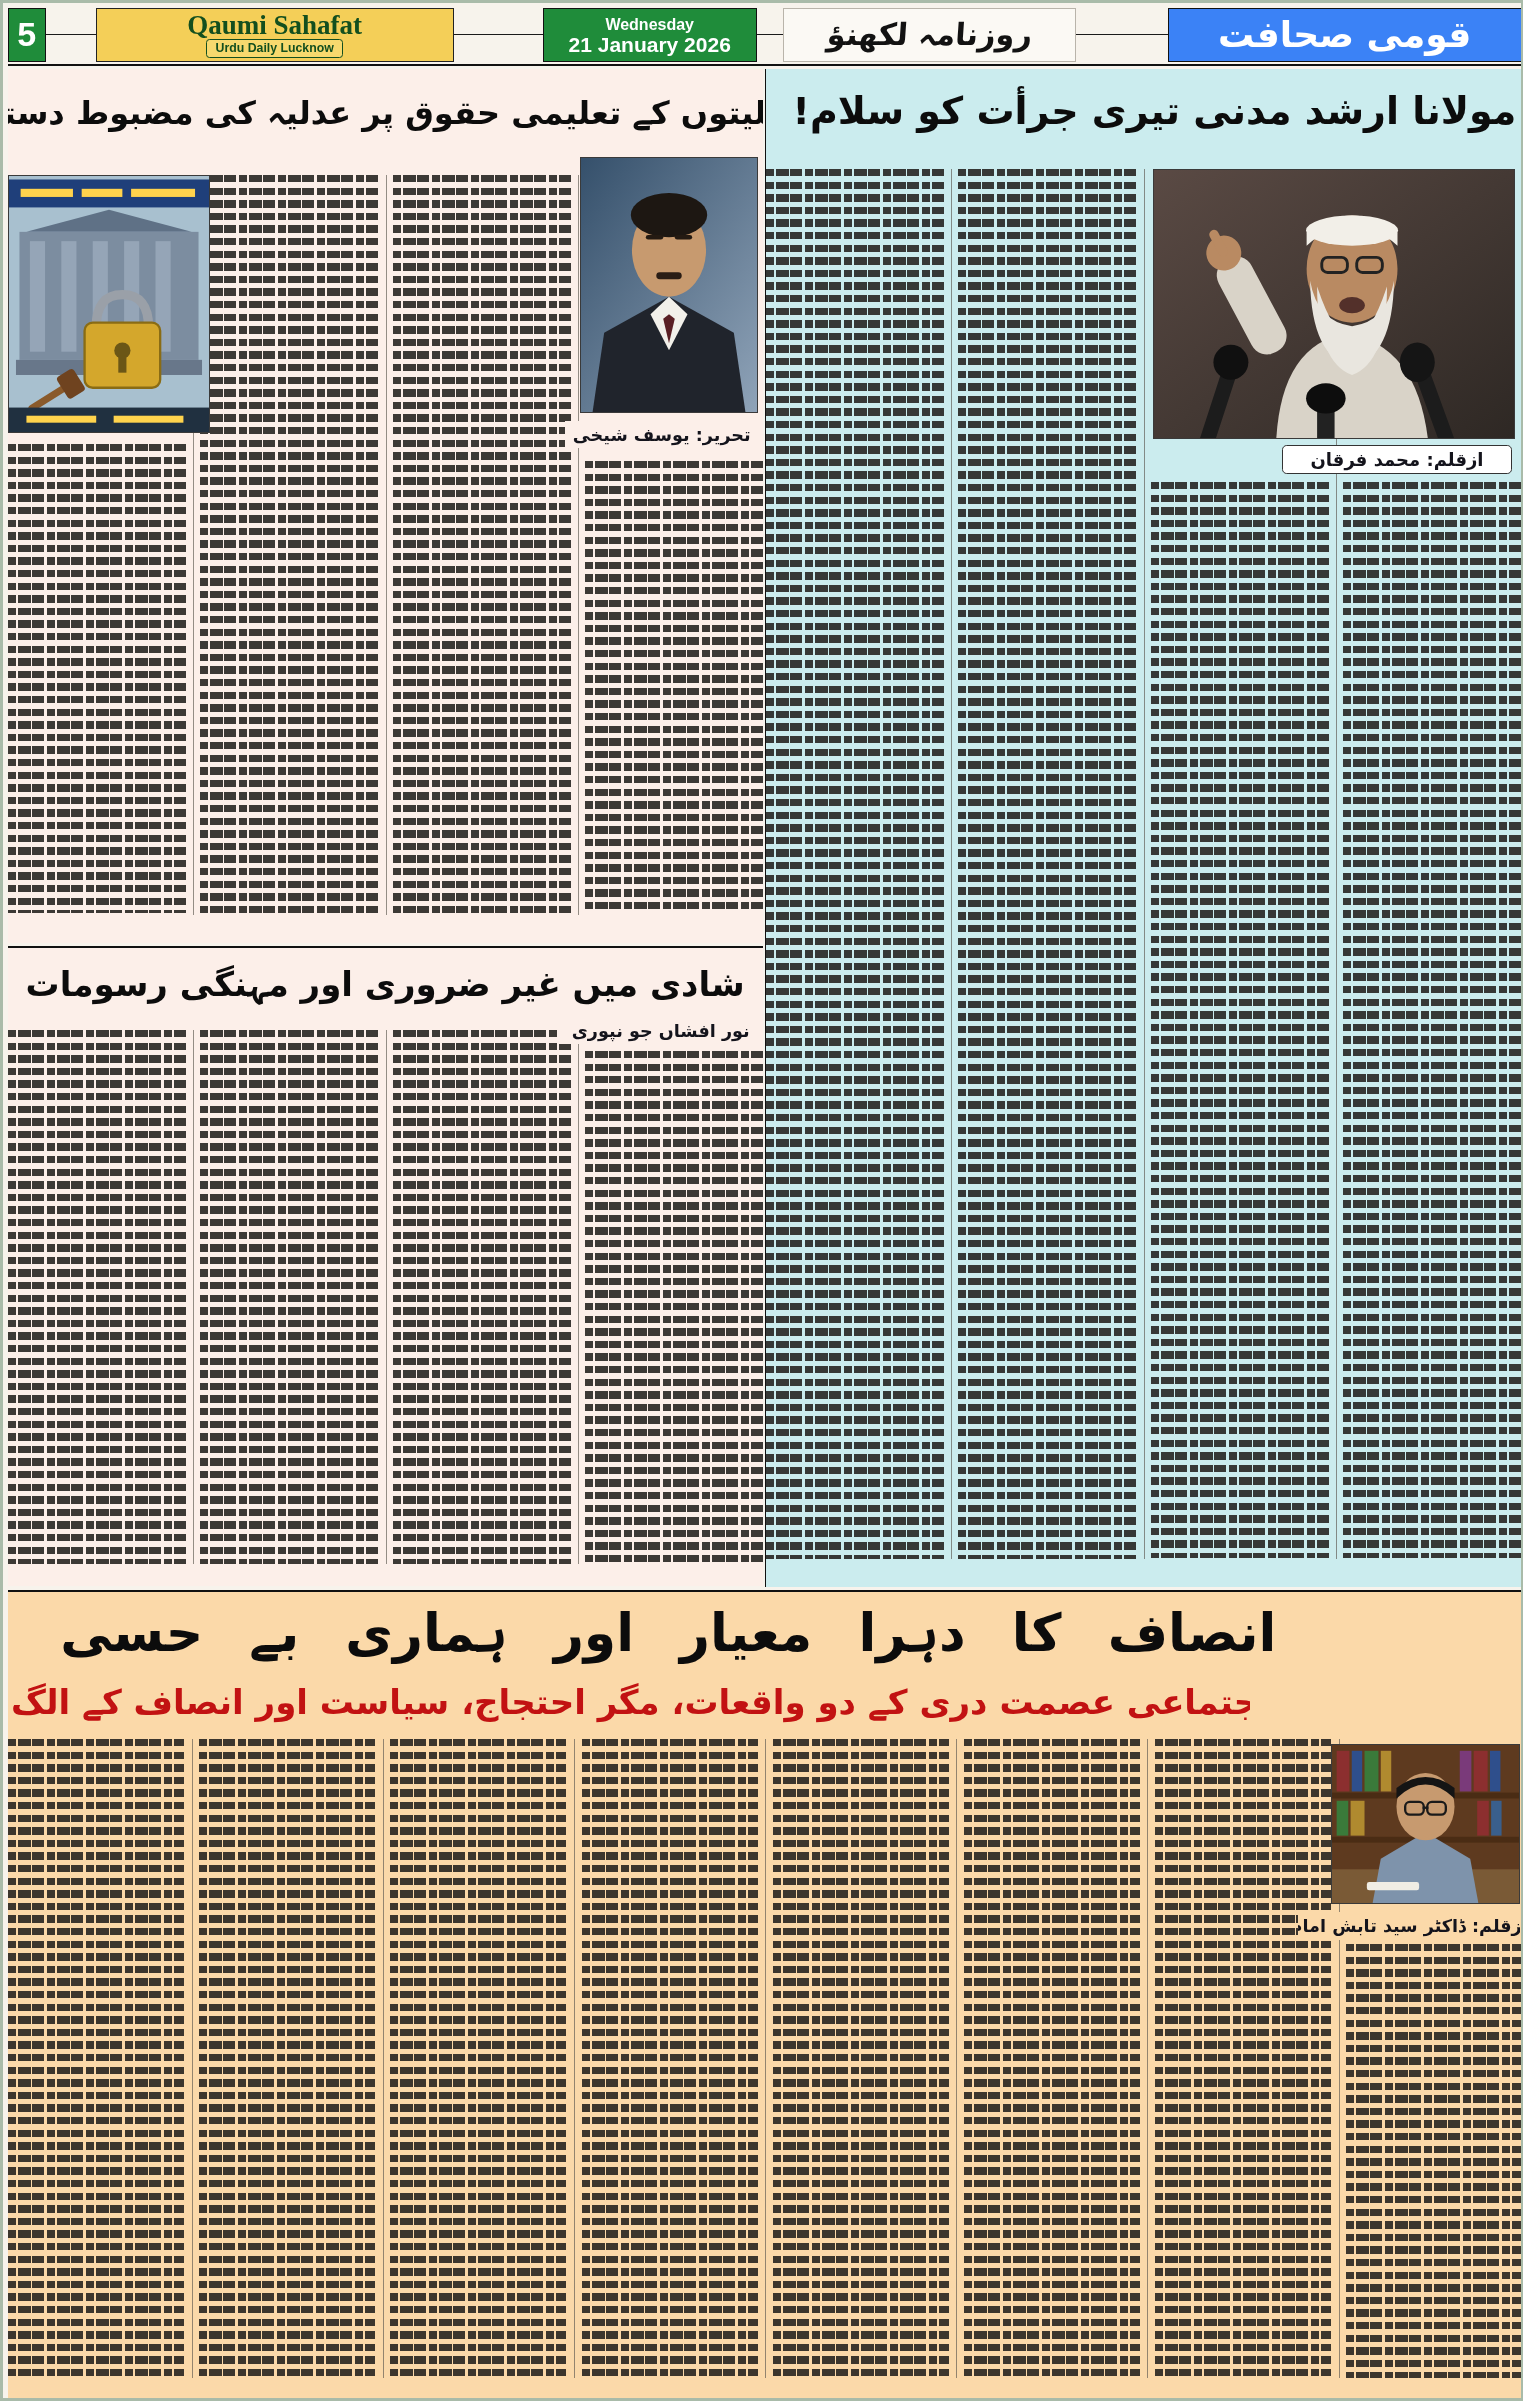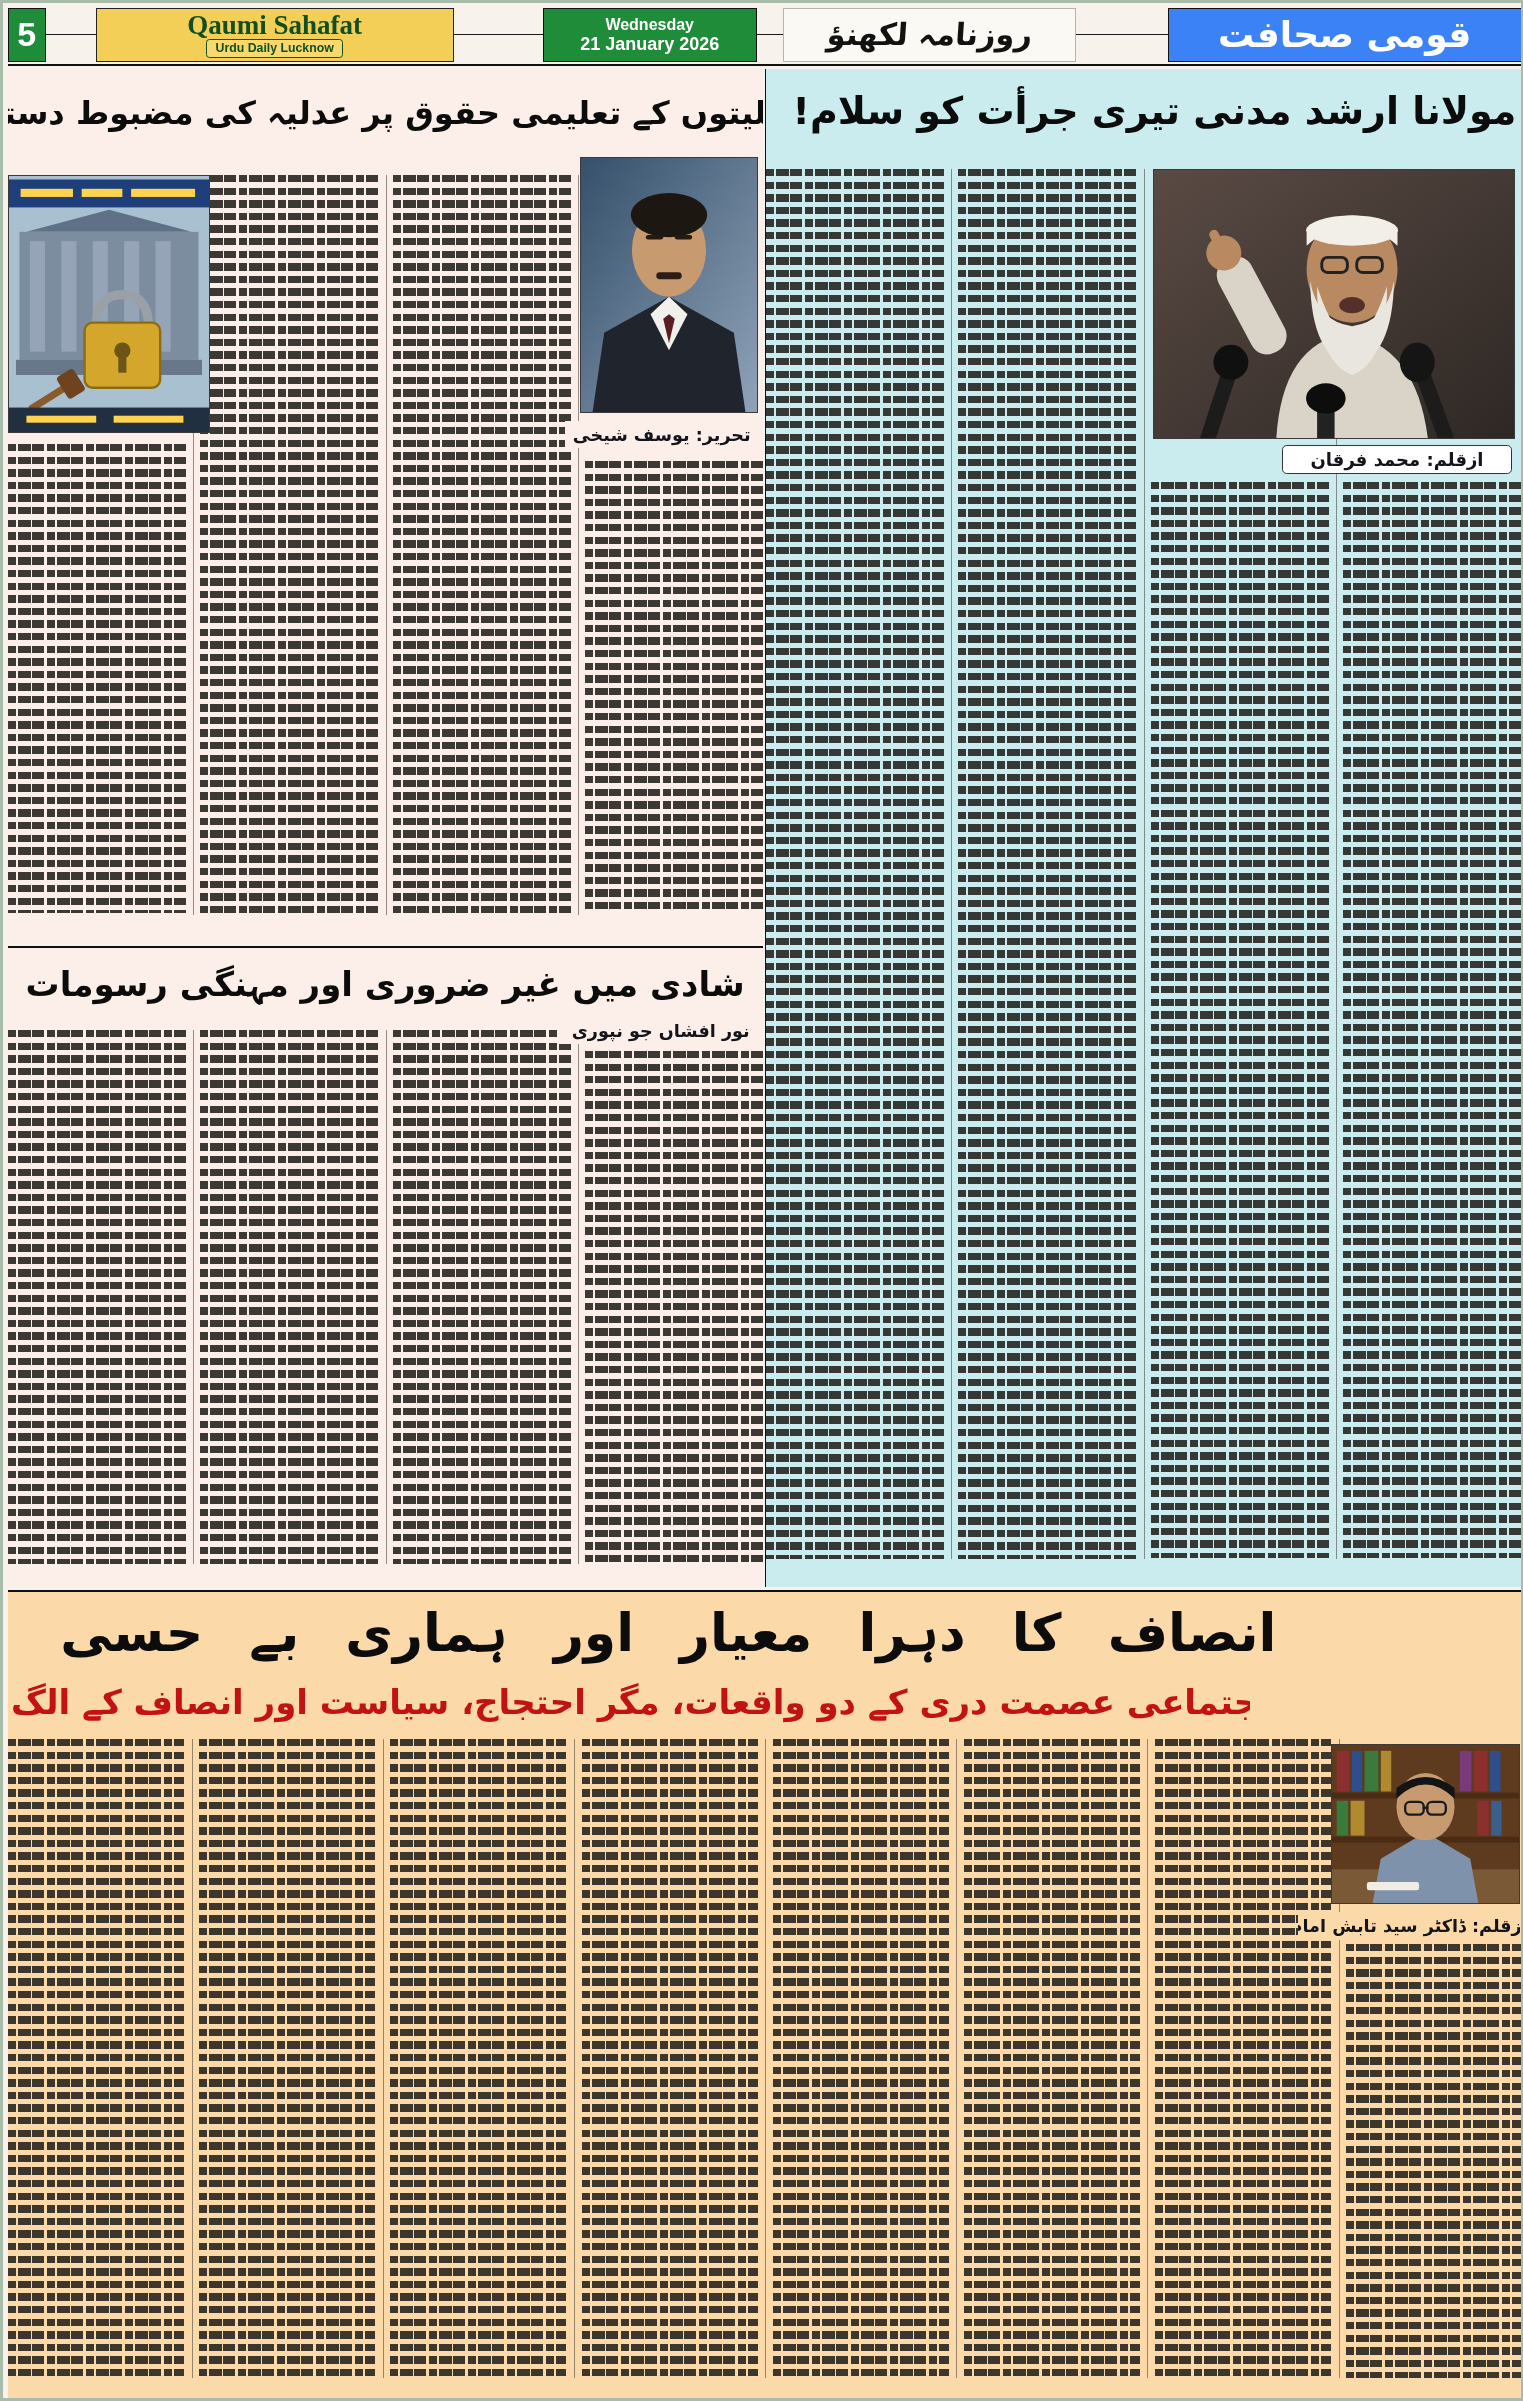--- a/index.html
+++ b/index.html
@@ -49,21 +49,21 @@
       <span>5</span>
     </div>
 
     <div class="hbox center" style="left:88px;top:0;width:358px;height:54px;background:#f4cf58;border:1.8px solid #222;flex-direction:column;">
       <div style="font-family:'Liberation Serif',serif;font-size:27px;font-weight:bold;color:#134f1e;line-height:28px;">Qaumi Sahafat</div>
       <div style="font-family:'Liberation Sans',sans-serif;font-size:12.3px;font-weight:bold;color:#134f1e;border:1.5px solid #134f1e;border-radius:3.5px;padding:0 8.2px;background:#f7d96e;line-height:16.4px;">Urdu Daily Lucknow</div>
     </div>
 
     <div class="hbox greenbox center" style="left:535px;top:0;width:214px;height:54px;flex-direction:column;font-family:'Liberation Sans',sans-serif;">
       <div style="font-size:16px;font-weight:bold;line-height:19px;">Wednesday</div>
-      <div style="font-size:18px;font-weight:bold;line-height:21px;">21 January 2026</div>
+      <div style="font-size:21px;font-weight:bold;line-height:21px;">21 January 2026</div>
     </div>
 
     <div class="hbox center" style="left:775px;top:0;width:293px;height:54px;background:#fbf9f4;border:0.6px solid #b9b4aa;">
       <div class="urdu" style="font-size:30.5px;font-weight:bold;color:#121212;transform:skewX(-4deg);">روزنامہ لکھنؤ</div>
     </div>
 
     <div class="hbox center" style="left:1160px;top:0;width:354px;height:54px;background:#3b82f6;border:1.8px solid #111;">
       <div class="urdu" style="font-size:36px;font-weight:bold;color:#ffffff;">قومی صحافت</div>
     </div>
   </div>

